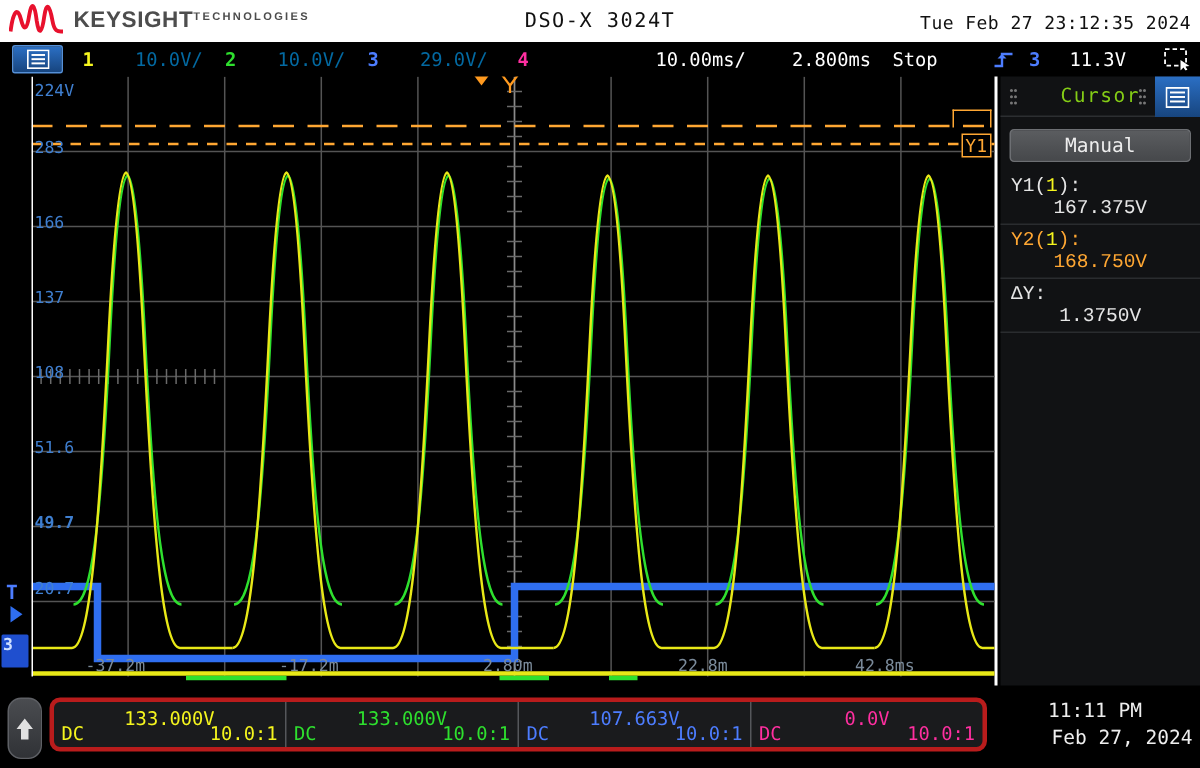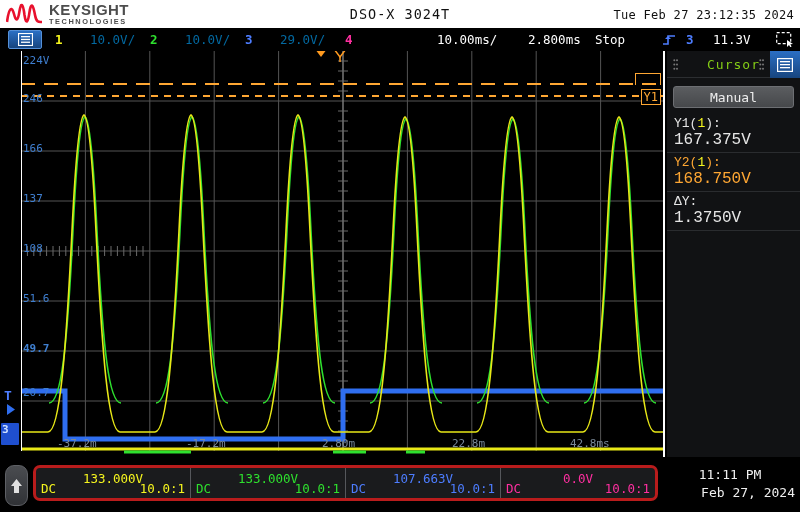--- a/index.html
+++ b/index.html
@@ -10,21 +10,21 @@
     background:#000; color:#fff; position:relative;
   }
 
   
   #topbar{
     position:absolute; left:0; top:0; width:800px; height:28px;
     background:#fff; color:#000;
   }
   #logo-wrap{ position:absolute; left:6px; top:2px; display:flex; align-items:center; gap:5px;}
   #logo-mark{ width:38px; height:22px; }
-  #logo-text{ display:flex; flex-direction:column; line-height:1; }
+  #logo-text{ display:flex; line-height:1; }
   #logo-name{ font-family:"Liberation Sans",sans-serif; font-weight:bold; font-size:15px; letter-spacing:0.4px; color:#4d4d4d;}
   #logo-sub{ font-family:"Liberation Sans",sans-serif; font-weight:bold; font-size:7.4px; letter-spacing:1.55px; color:#4d4d4d; margin-top:1px;}
   #model{
     position:absolute; left:0; top:0; width:800px; height:28px;
     display:flex; align-items:center; justify-content:center;
     font-size:13.5px; letter-spacing:1px; color:#111;
   }
   #datetime{
     position:absolute; right:6px; top:0; height:29px; display:flex; align-items:center;
     font-size:12px; letter-spacing:0.3px; color:#111;
@@ -82,21 +82,21 @@
   .grip{ position:absolute; top:8px; width:5px; height:11px; }
   #sb-icon{ position:absolute; right:0; top:0; width:30px; height:27px;
     background:linear-gradient(#2b6fc4,#17457f); display:flex;align-items:center;justify-content:center;}
   #sb-manual{
     margin:8px 6px 6px 6px; height:22px; border:1px solid #6d6f73; border-radius:3px;
     background:linear-gradient(#5b5d60,#46484b); color:#eee; font-size:13px;
     display:flex; align-items:center; justify-content:center;
   }
   .sb-row{ padding:2px 7px 3px 7px; border-bottom:1px solid #2a2c2f;font-family:Liberation Mono, monospace; }
   .sb-lbl{ font-size:13px; }
-  .sb-val{ font-size:16px; text-align:left; }
+  .sb-val{ font-size:13px; text-align:center; }
   .w{ color:#e6e6e6; } .o{ color:#ffa733; }
   .y{ color:#f5f51e; }
 
   
   #bottom{ position:absolute; left:0; top:459px; width:800px; height:53px; background:#000; }
   #uparrow{
     position:absolute; left:5px; top:6px; width:23px; height:41px;
     background:linear-gradient(#4a4c50,#303236); border:1px solid #5e6065; border-radius:9px;
     display:flex;align-items:center;justify-content:center;
   }
@@ -306,21 +306,21 @@
     </g>
 
     <line x1="0" y1="33" x2="644" y2="33" stroke="#ffa733" stroke-width="1.8" stroke-dasharray="14,9"></line>
     <line x1="0" y1="45" x2="644" y2="45" stroke="#ffa733" stroke-width="1.8" stroke-dasharray="7,6"></line>
   </svg>
 
   <div id="left-gutter"></div>
   <div id="plot-border"></div>
 
   <div class="vlabel" style="top:3px;">224V</div>
-  <div class="vlabel" style="top:41px;">246</div>
+  <div class="vlabel" style="top:41px;">283</div>
   <div class="vlabel" style="top:91px;">166</div>
   <div class="vlabel" style="top:141px;">137</div>
   <div class="vlabel" style="top:191px;">108</div>
   <div class="vlabel" style="top:241px;">51.6</div>
   <div class="vlabel" style="top:291px;font-weight:bold;">49.7</div>
   <div class="vlabel" style="top:335px;">20.7</div>
 
   <div class="tlabel" style="left:57px;  top:386px;">-37.2m</div>
   <div class="tlabel" style="left:186px; top:386px;">-17.2m</div>
   <div class="tlabel" style="left:322px; top:386px;">2.80m</div>

